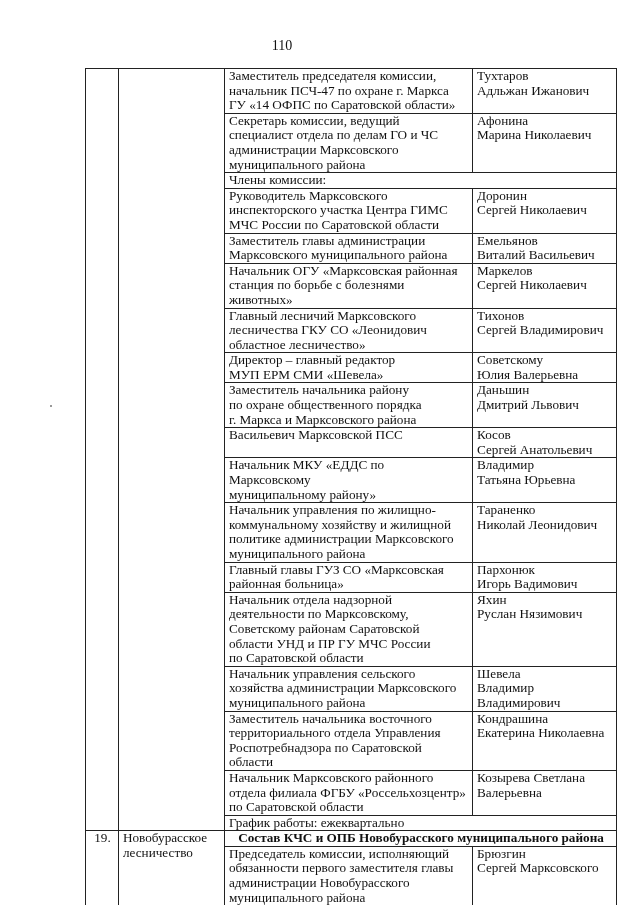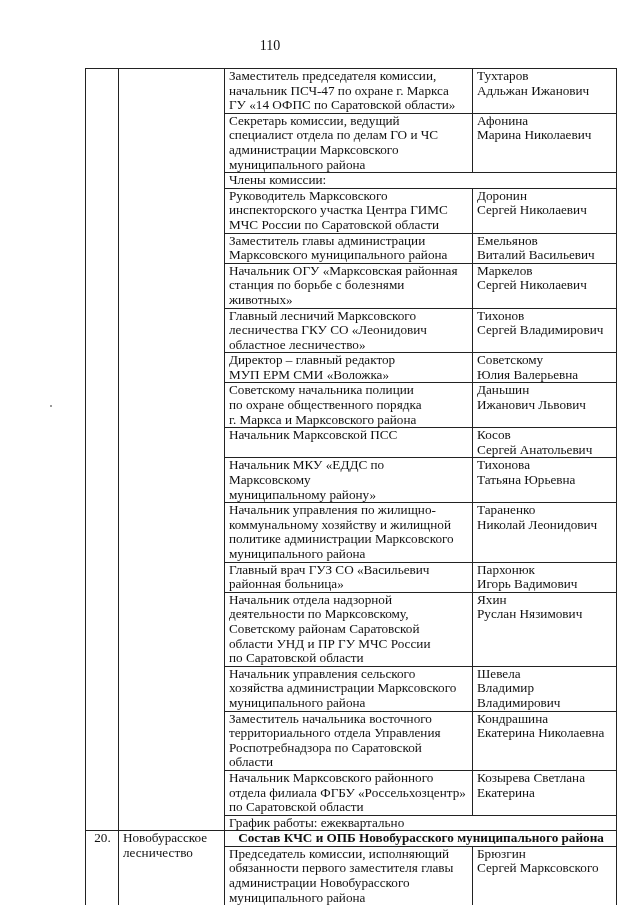--- a/index.html
+++ b/index.html
@@ -2,21 +2,21 @@
 <html><head>
 <meta charset="utf-8">
 <style>
   html, body { margin: 0; padding: 0; background: #ffffff; }
   body {
     width: 640px; height: 905px; position: relative; overflow: hidden;
     font-family: "Liberation Serif", "DejaVu Serif", serif;
     color: #111;
   }
   .page-number {
-    position: absolute; left: 0; width: 540px; top: 38px;
+    position: absolute; left: 12px; width: 540px; top: 38px;
     text-align: center; font-size: 14px;
   }
   table.doc {
     position: absolute; left: 85px; top: 68px;
     width: 531px; border-collapse: collapse; table-layout: fixed;
     font-size: 13.2px; line-height: 14.6px; padding-left: 16px;
   }
   table.doc td {
     border: 1px solid #222; vertical-align: top;
     padding: 0 3px 0 4px;
@@ -85,52 +85,52 @@
       </tr>
       <tr>
         <td class="pre">Главный лесничий Марксовского
 лесничества ГКУ СО «Леонидович
 областное лесничество»</td>
         <td class="pre">Тихонов
 Сергей Владимирович</td>
       </tr>
       <tr>
         <td class="pre">Директор – главный редактор
-МУП ЕРМ СМИ «Воложка»</td>
+МУП ЕРМ СМИ «Шевела»</td>
         <td class="pre">Советскому
 Юлия Валерьевна</td>
       </tr>
       <tr>
-        <td class="pre">Советскому начальника полиции
+        <td class="pre">Заместитель начальника району
 по охране общественного порядка
 г. Маркса и Марксовского района</td>
         <td class="pre">Даньшин
-Ижанович Львович</td>
+Дмитрий Львович</td>
       </tr>
       <tr>
-        <td class="pre">Начальник Марксовской ПСС</td>
+        <td class="pre">Васильевич Марксовской ПСС</td>
         <td class="pre">Косов
 Сергей Анатольевич</td>
       </tr>
       <tr>
         <td class="pre">Начальник МКУ «ЕДДС по Марксовскому
 муниципальному району»</td>
-        <td class="pre">Тихонова
+        <td class="pre">Владимир
 Татьяна Юрьевна</td>
       </tr>
       <tr>
         <td class="pre">Начальник управления по жилищно-
 коммунальному хозяйству и жилищной
 политике администрации Марксовского
 муниципального района</td>
         <td class="pre">Тараненко
 Николай Леонидович</td>
       </tr>
       <tr>
-        <td class="pre">Главный врач ГУЗ СО «Васильевич
+        <td class="pre">Главный главы ГУЗ СО «Марксовская
 районная больница»</td>
         <td class="pre">Пархонюк
 Игорь Вадимович</td>
       </tr>
       <tr>
         <td class="pre">Начальник отдела надзорной
 деятельности по Марксовскому,
 Советскому районам Саратовской
 области УНД и ПР ГУ МЧС России
 по Саратовской области</td>
@@ -150,27 +150,27 @@
 Роспотребнадзора по Саратовской
 области</td>
         <td class="pre">Кондрашина
 Екатерина Николаевна</td>
       </tr>
       <tr>
         <td class="pre">Начальник Марксовского районного
 отдела филиала ФГБУ «Россельхозцентр»
 по Саратовской области</td>
         <td class="pre">Козырева Светлана
-Екатерина</td>
+Валерьевна</td>
       </tr>
       <tr>
         <td class="pre" colspan="2">График работы: ежеквартально</td>
       </tr>
       <tr class="header-row">
-        <td class="pre num" rowspan="2">20.</td>
+        <td class="pre num" rowspan="2">19.</td>
         <td class="pre" rowspan="2">Новобурасское
 лесничество</td>
         <td class="pre title" colspan="2">Состав КЧС и ОПБ Новобурасского муниципального района</td>
       </tr>
       <tr>
         <td class="pre">Председатель комиссии, исполняющий
 обязанности первого заместителя главы
 администрации Новобурасского
 муниципального района</td>
         <td class="pre">Брюзгин

